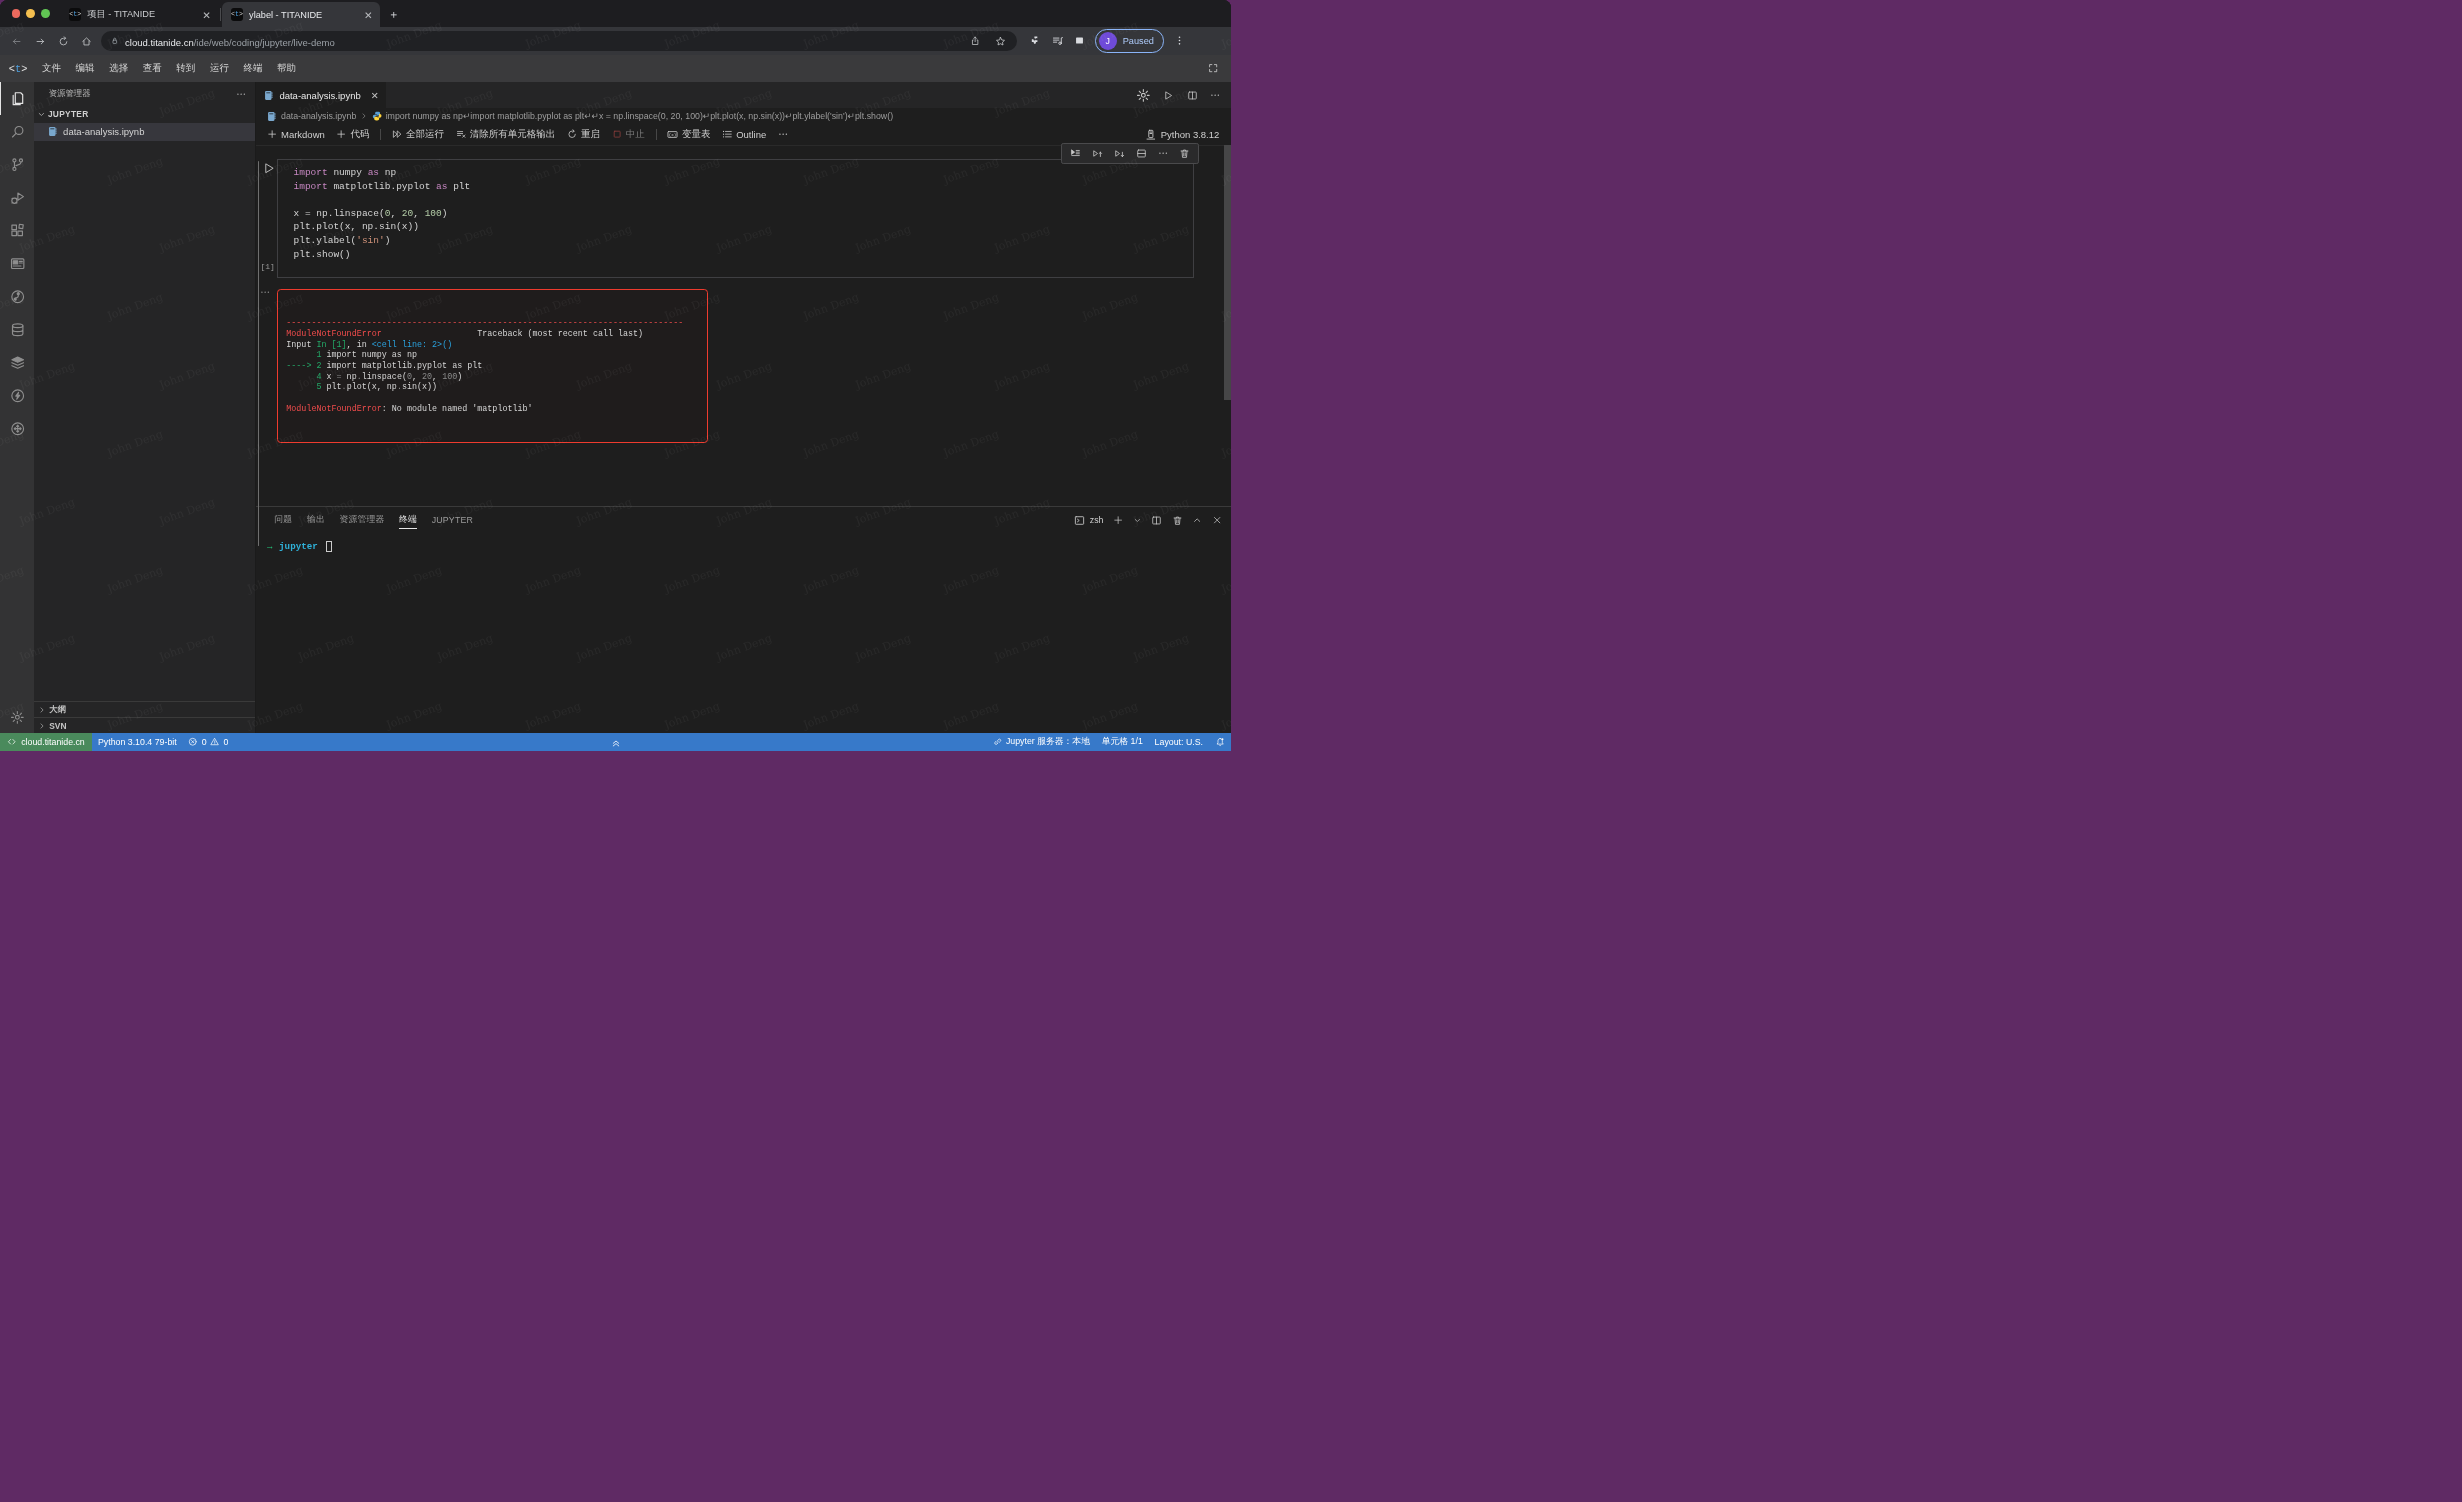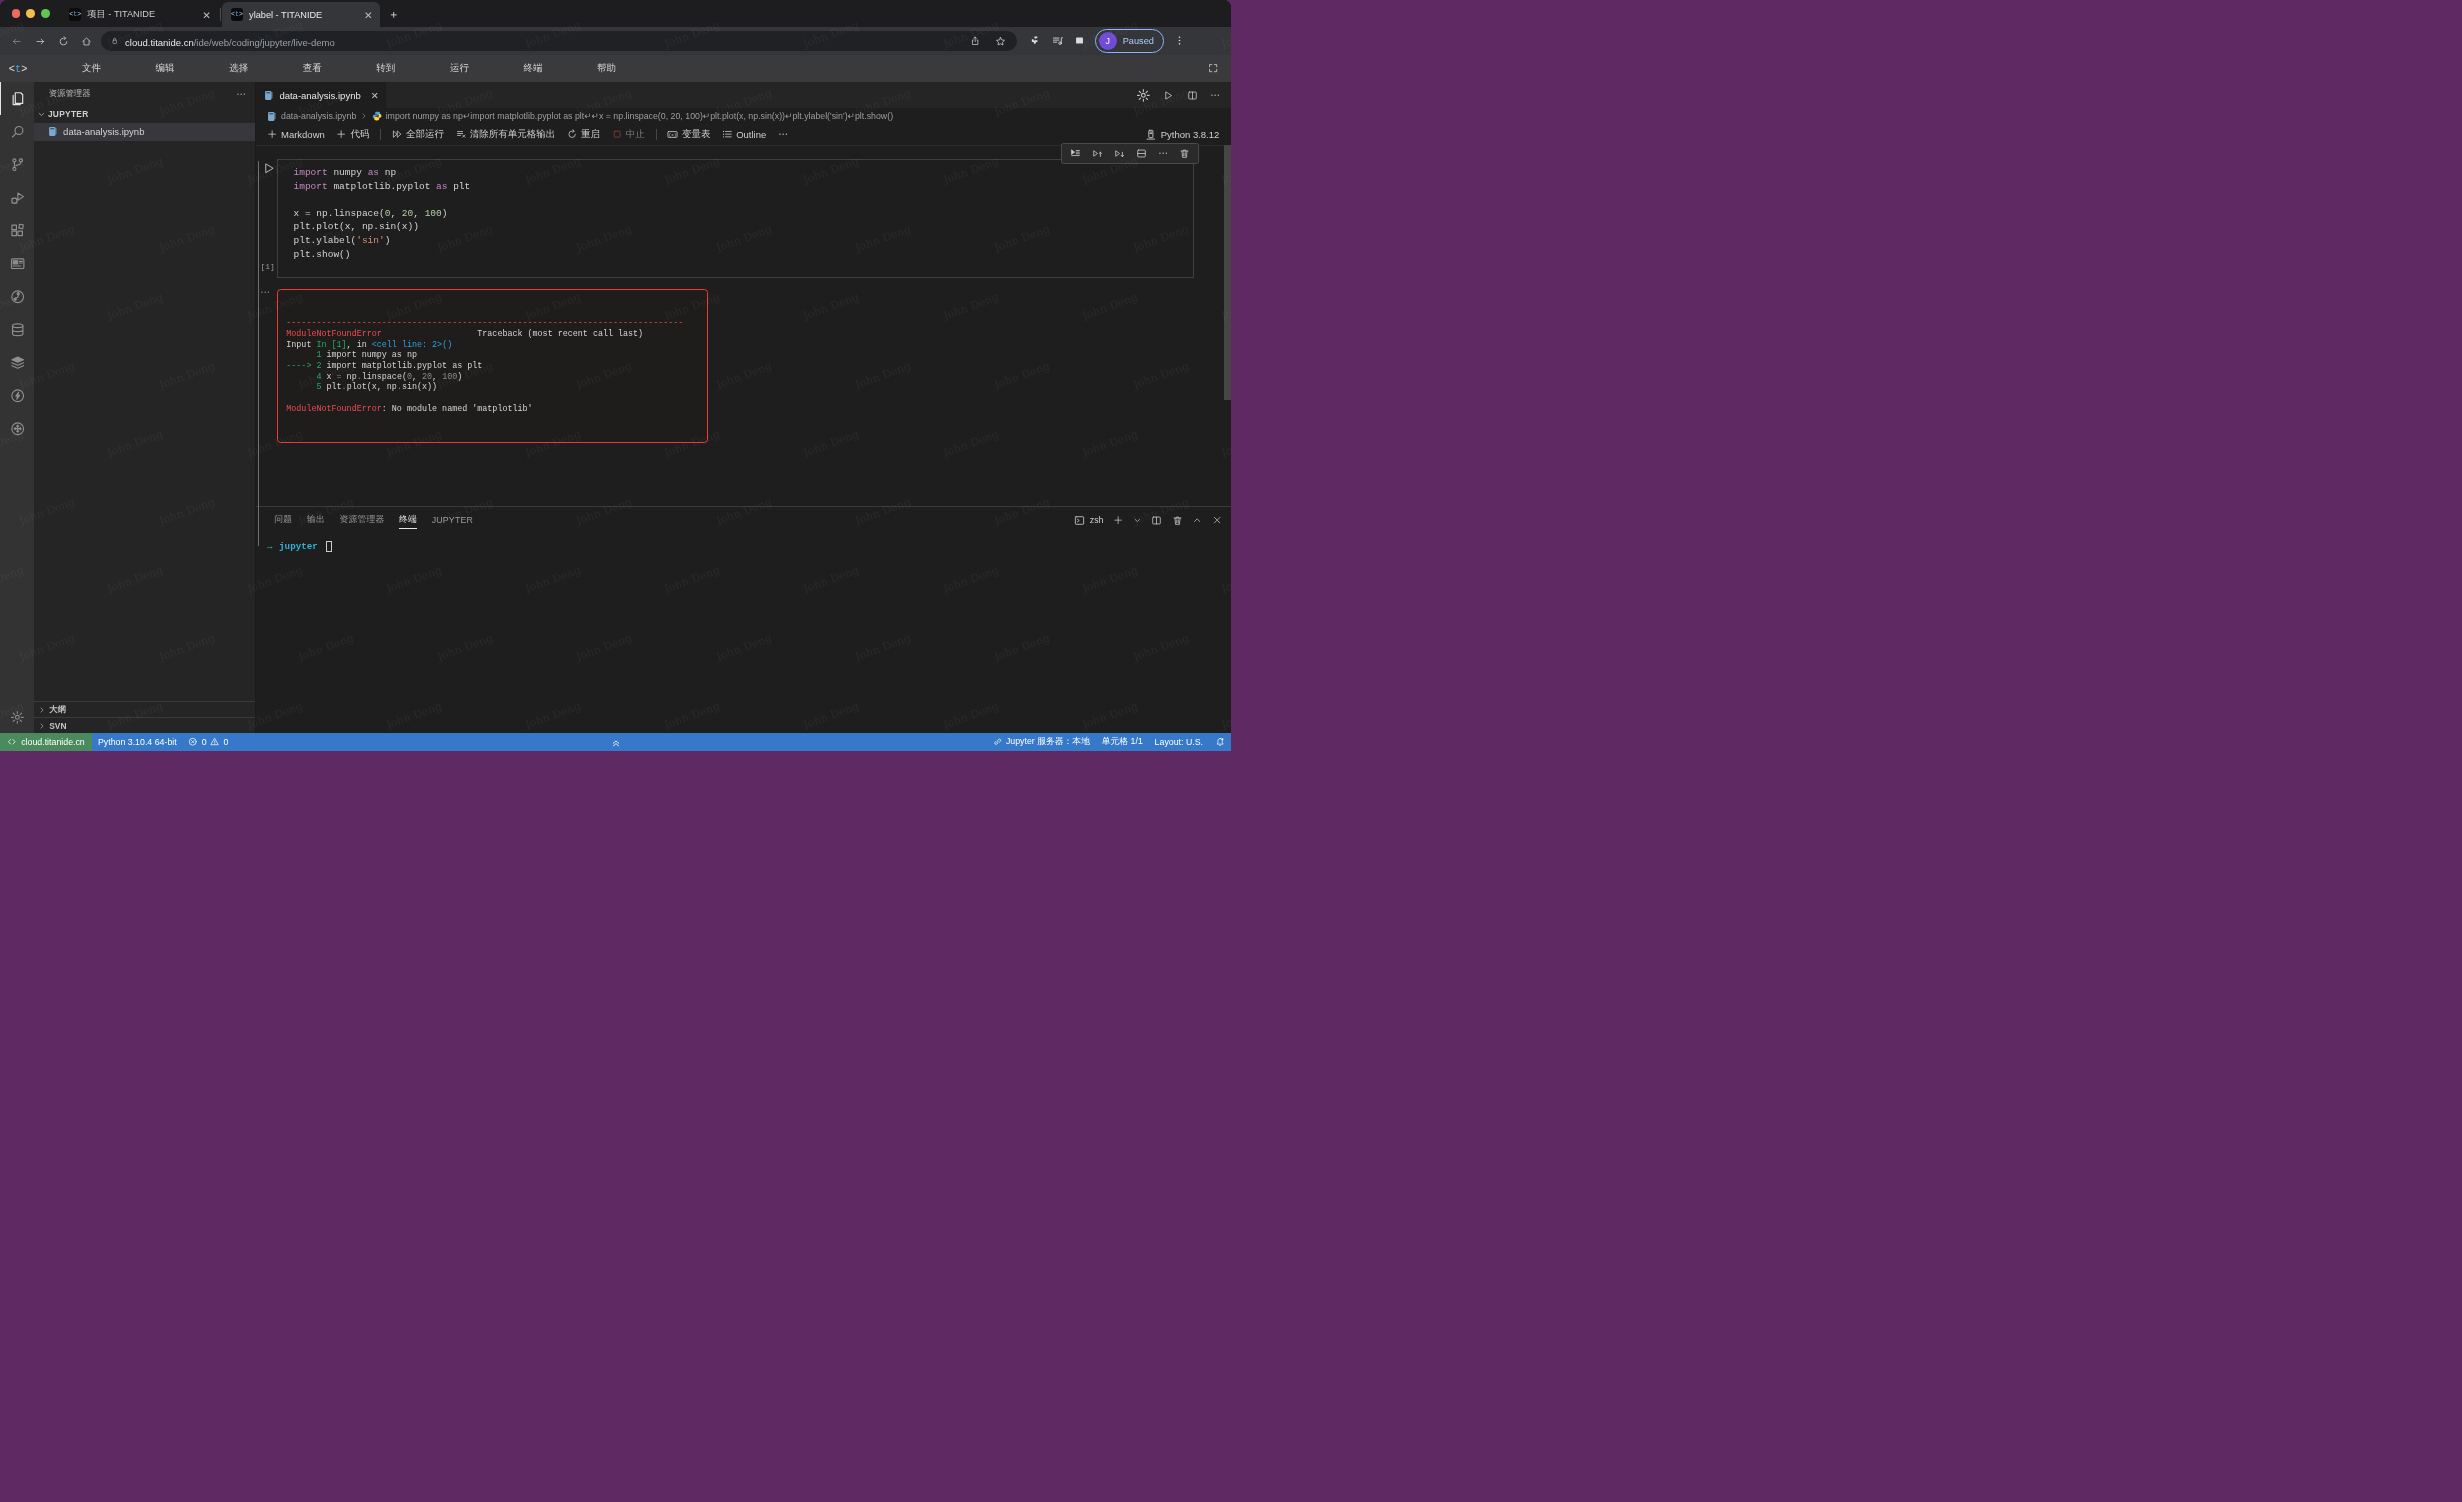--- a/index.html
+++ b/index.html
@@ -29,21 +29,21 @@
   .urlpath { color:#9aa0a6; font-size:9.5px; }
   .urlspace { flex:1; }
   .chromeicons { display:flex; align-items:center; gap:10.3px; padding-left:8.8px; color:#dadce0; }
   .avatar { width:18.3px; height:18.3px; border-radius:50%; background:#6f4bd8; color:#fff; font-size:8.8px; display:flex; align-items:center; justify-content:center; }
   .pausedpill { display:flex; align-items:center; gap:5.9px; border:1.1px solid #8ab4f8; border-radius:11.7px; padding:1.5px 8.8px 1.5px 2.2px; color:#aecbfa; font-size:9.2px; }
 
   
   .menubar { height:27px; background:#3a3a3c; display:flex; align-items:center; padding:0 8.8px; flex:none; color:#d6d6d6; }
   .idelogo { font-family:"Liberation Mono", monospace; font-size:10.3px; color:#e0e0e0; margin-right:7.3px; }
   .idelogo .t { color:#4ea1e0; }
-  .menuitem { font-size:9.5px; padding:2.9px 7.3px; border-radius:2.9px;margin-left:40px; }
+  .menuitem { font-size:9.5px; padding:2.9px 7.3px; border-radius:2.9px; }
   .menuspace { flex:1; }
   .fsicon { color:#d8d8d8; font-size:10.3px; padding-right:4.4px; }
 
   
   .main { flex:1; display:flex; min-height:0; }
   .activitybar { width:34px; background:#333334; flex:none; display:flex; flex-direction:column; align-items:stretch; }
   .act { height:33px; display:flex; align-items:center; justify-content:center; color:#8e8e8e; font-size:15.4px; border-left:1.5px solid transparent; }
   .act.active { color:#e4e4e4; border-left-color:#e4e4e4; }
   .actspace { flex:1; }
 
@@ -688,21 +688,21 @@
   <div class="statusbar">
     <div class="remoteseg">
       <span class="ic">
           <svg viewBox="0 0 16 16" width="9.5" height="9.5" fill="none" stroke="currentColor" stroke-width="1.2" stroke-linecap="round" stroke-linejoin="round">
             <path d="M10 4.2L13.6 8 10 11.8M6 4.2L2.4 8 6 11.8" transform="translate(0 0)"></path>
           </svg>
         </span>
       <span>cloud.titanide.cn</span>
     </div>
     <div class="sbitem">
-        <span>Python 3.10.4 64-bit</span>
+        <span>Python 3.10.4 79-bit</span>
       </div>
     <div class="sbitem">
       <span class="ic">
           <svg viewBox="0 0 16 16" width="9.5" height="9.5" fill="none" stroke="currentColor" stroke-width="1.2" stroke-linecap="round" stroke-linejoin="round">
             <circle cx="8" cy="8" r="5.8"></circle>
             <path d="M5.9 5.9l4.2 4.2M10.1 5.9l-4.2 4.2"></path>
           </svg>
         </span>
       <span>0</span>
       <span class="ic">

